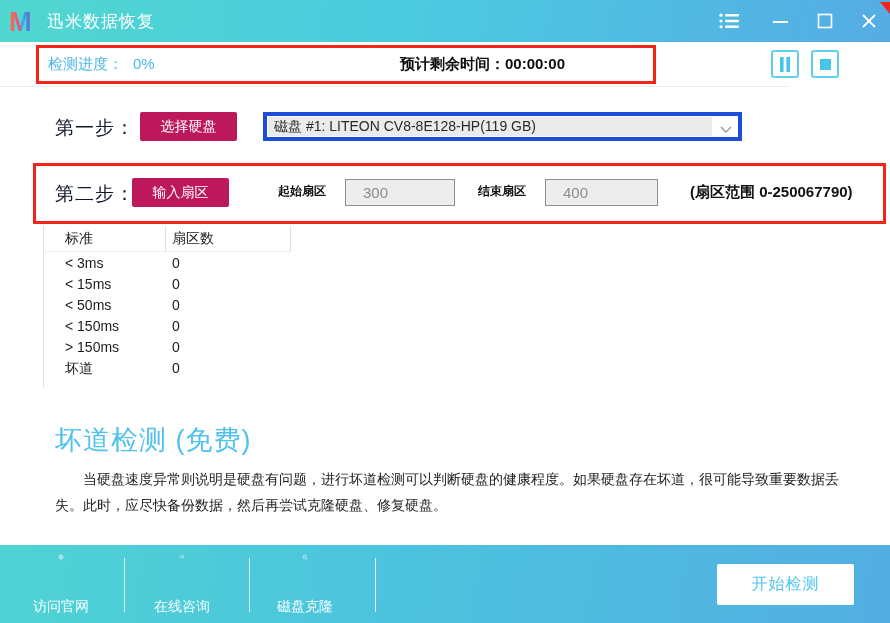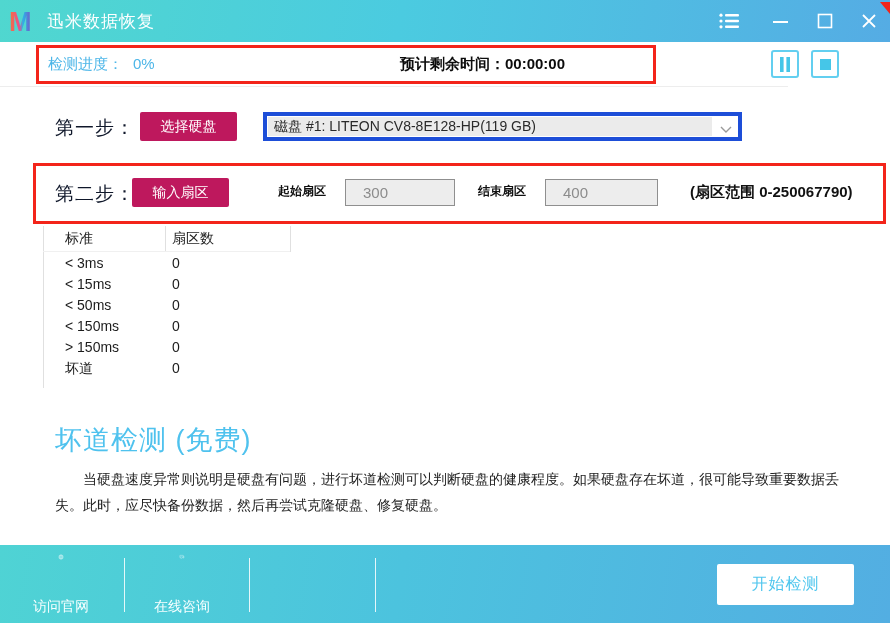--- a/index.html
+++ b/index.html
@@ -223,17 +223,30 @@
           </g>
         <g fill="#fff">
             <circle cx="11" cy="15" r="1.6"></circle>
             <circle cx="15.8" cy="15" r="1.6"></circle>
             <circle cx="20.6" cy="15" r="1.6"></circle>
           </g>
         </svg>
       <span class="nav-label">在线咨询</span>
     </div>
     <div class="nav-divider nd1"></div>
+    <div class="nav-item nav2">
+      <svg width="34" height="34" viewBox="0 0 36 36">
+          <g fill="none" stroke="#fff" stroke-width="2">
+        <ellipse cx="17" cy="8" rx="10" ry="3.6"></ellipse>
+        <path d="M7 8v6.5c0 2 4.5 3.6 10 3.6s10-1.6 10-3.6V8"></path>
+        <path d="M7 14.5V21c0 2 4.5 3.6 10 3.6 1 0 2-.05 2.9-.15"></path>
+        <path d="M7 21v6.5c0 2 4.5 3.6 10 3.6 1.4 0 2.8-.1 4-.3"></path>
+        <circle cx="26.5" cy="27.5" r="5.2"></circle>
+            <path d="M26.5 24.8v2.9l2.2 1.6"></path>
+          </g>
+        </svg>
+      <span class="nav-label">磁盘克隆</span>
+    </div>
     <div class="nav-divider nd2"></div>
     <button class="start-btn">开始检测</button>
   </div>
 
 </div>
 
 </body></html>

